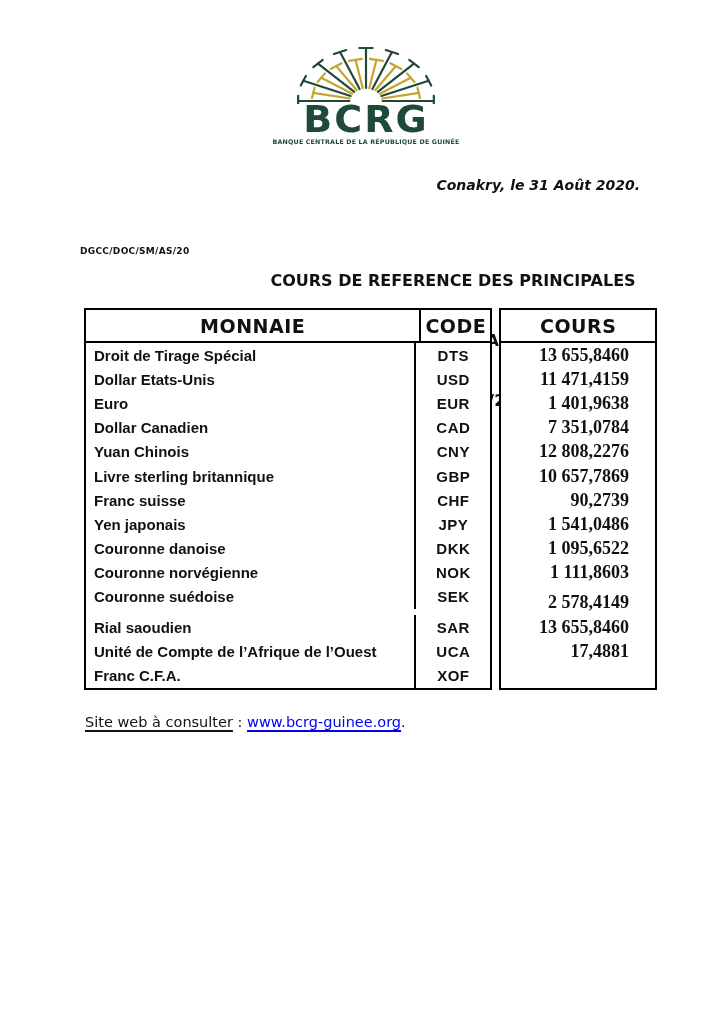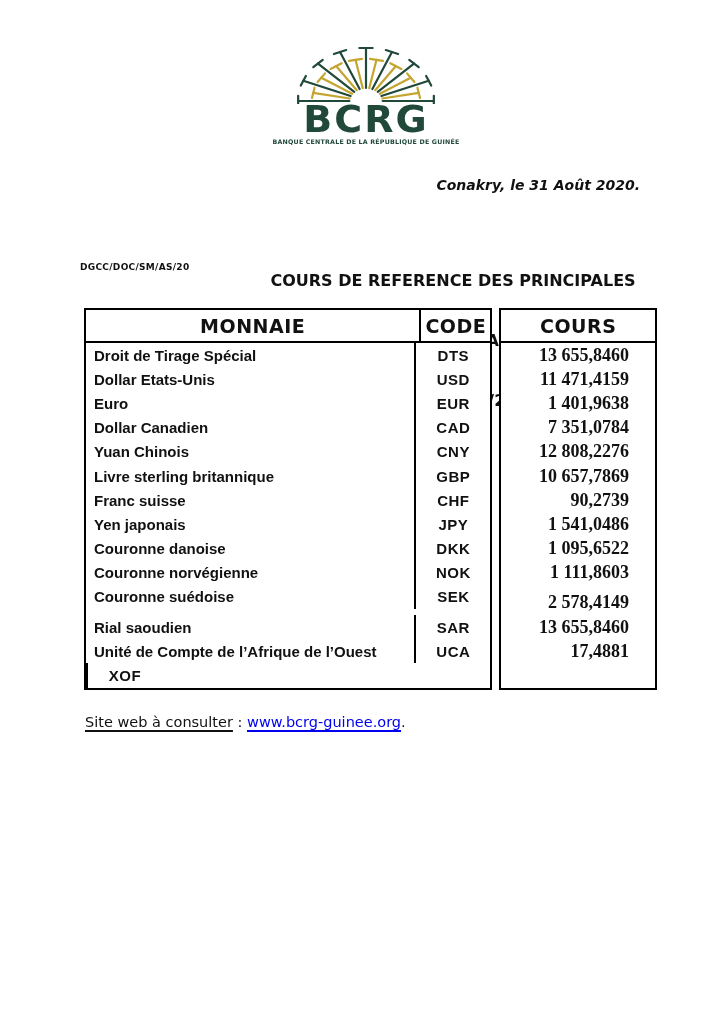--- a/index.html
+++ b/index.html
@@ -30,21 +30,21 @@
   }
 
   
   .dateline {
     position: absolute; top: 177px; right: 84px;
     font-size: 14px; font-weight: bold; font-style: italic;
   }
 
   
   .refcode {
-    position: absolute; top: 262px; left: 80px;
+    position: absolute; top: 246px; left: 80px;
     font-size: 9px; font-weight: bold; letter-spacing: 0.3px;
   }
 
   
   .title {
     position: absolute; top: 231px; left: 247px; width: 412px;
     text-align: center; font-size: 16px; font-weight: bold;
     line-height: 20px; white-space: pre-wrap;
   }
 
@@ -208,20 +208,21 @@
           </div>
           <div class="trowA gap">
             <div class="cm">Rial saoudien</div>
             <div class="cc">SAR</div>
           </div>
           <div class="trowA">
             <div class="cm">Unité de Compte de l’Afrique de l’Ouest</div>
             <div class="cc">UCA</div>
           </div>
           <div class="trowA">
+            <div class="cm">Franc C.F.A.</div>
             <div class="cc">XOF</div>
           </div>
         </div>
     </div>
     <div class="boxB">
       <div class="hrowB">COURS</div>
       <div class="bodyB">
           <div class="trowB">13 655,8460</div>
           <div class="trowB">11 471,4159</div>
           <div class="trowB">1 401,9638</div>

